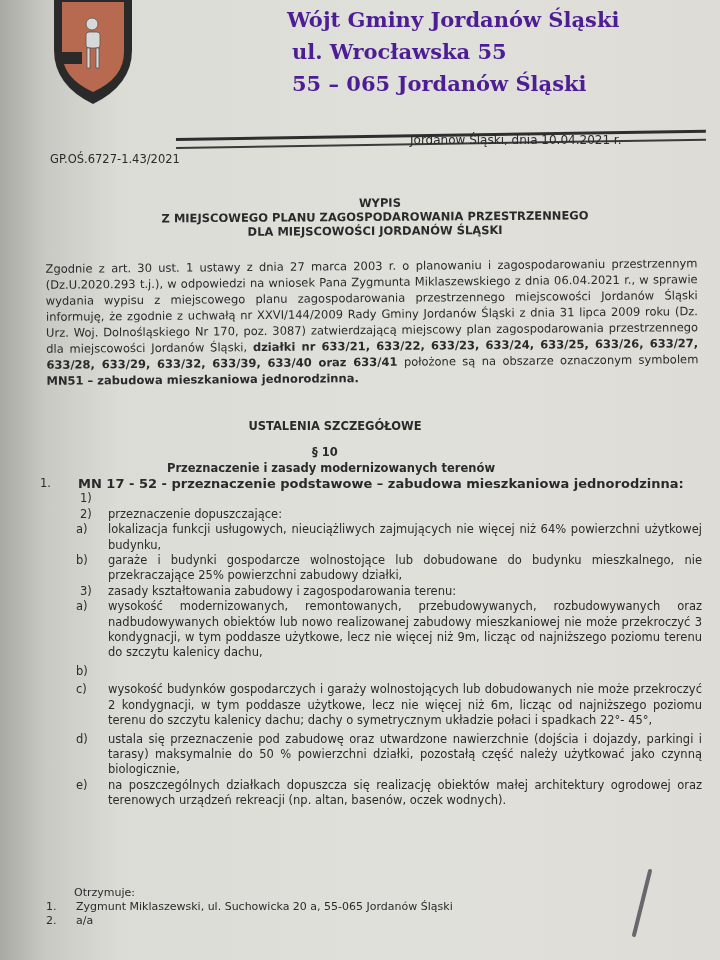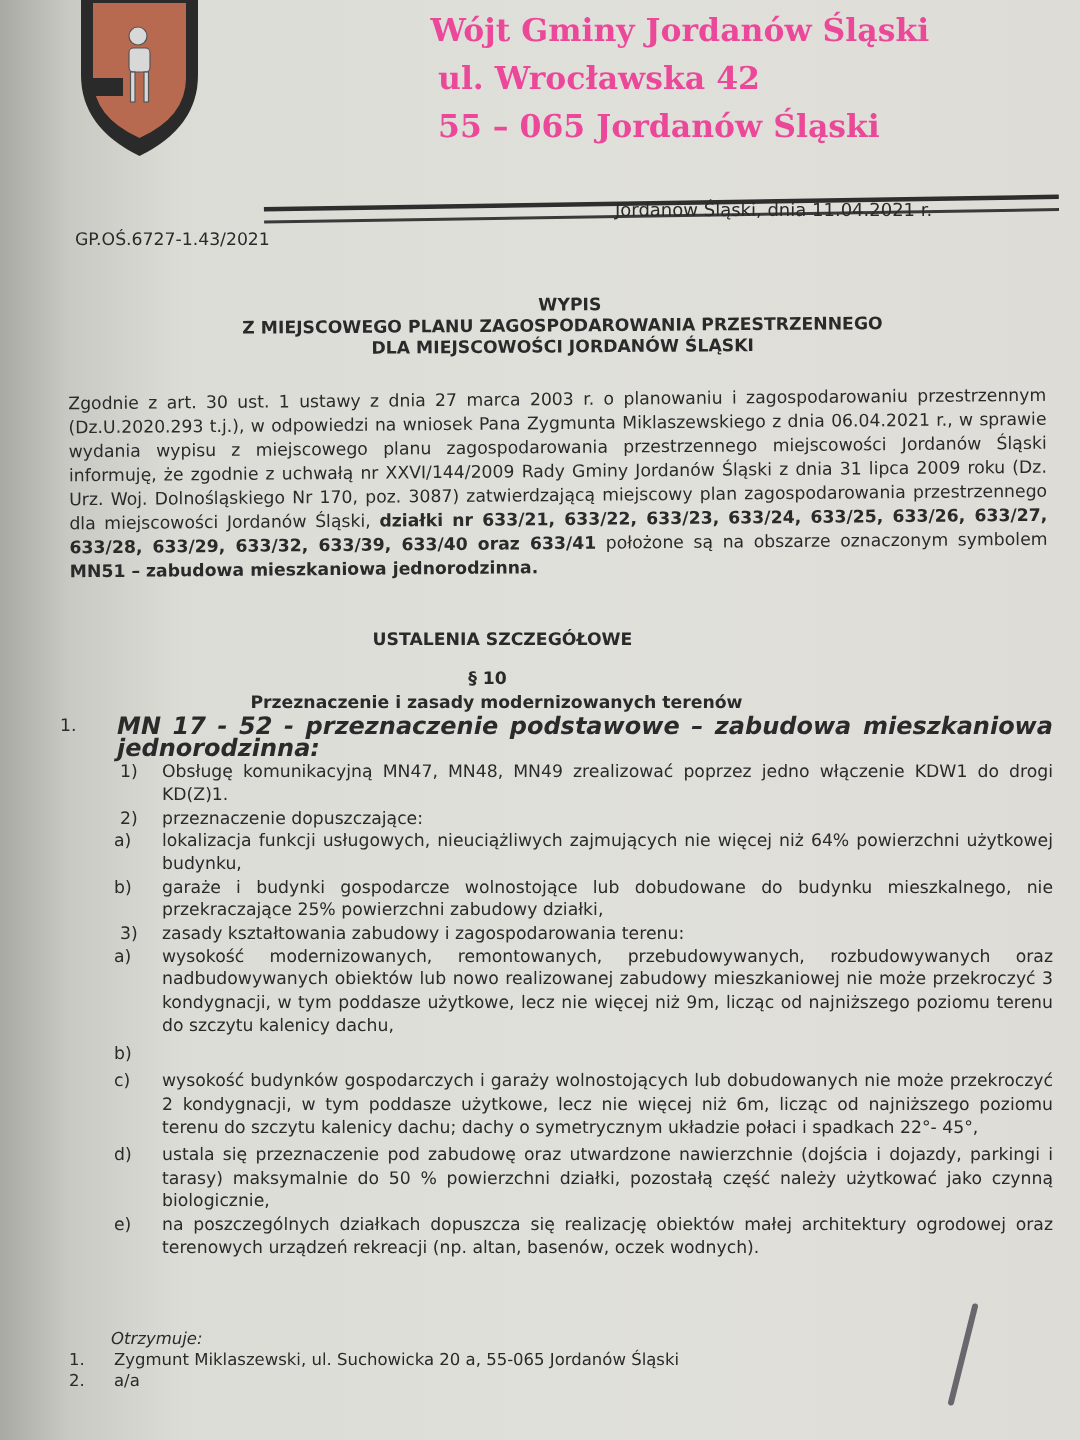--- a/index.html
+++ b/index.html
@@ -11,21 +11,21 @@
     }
     .page { position: absolute; left: 0; top: 0; width: 720px; height: 960px; }
 
     
     .crest {
       position: absolute; left: 52px; top: -10px; width: 82px; height: 116px;
     }
     .letterhead {
       position: absolute; left: 287px; top: 4px;
       font-family: "DejaVu Serif", serif; font-weight: bold;
-      color: #ec4899; font-size: 21px; line-height: 32px;
+      color: #4c1d95; font-size: 21px; line-height: 32px;
     }
     .letterhead div:nth-child(2), .letterhead div:nth-child(3) { padding-left: 5px; }
     .rule {
       position: absolute; left: 176px; top: 138px; width: 530px; height: 6px;
       border-top: 3px solid #2e2e2e; border-bottom: 2px solid #3a3a3a;
       transform: rotate(-0.9deg); transform-origin: left center;
     }
     .place-date { position: absolute; left: 410px; top: 133px; font-size: 12px; }
     .ref-number { position: absolute; left: 50px; top: 152px; font-size: 11.5px; }
 
@@ -53,31 +53,31 @@
     .sh3 { top: 461px; padding-left: 22px; box-sizing: border-box; }
 
     .content {
       position: absolute; left: 40px; top: 476px; width: 662px;
       font-size: 11.5px; line-height: 15.4px;
     }
     .row { display: flex; }
     .num { flex: 0 0 auto; }
     .txt { flex: 1; text-align: justify; }
     .l1 .num { width: 38px; }
-    .l1 .txt { font-weight: bold; font-size: 16px; font-style: italic; }
+    .l1 .txt { font-weight: bold; font-size: 13px; }
     .l2 { padding-left: 40px; }
     .l2 .num { width: 28px; }
     .l3 { padding-left: 36px; }
     .l3 .num { width: 32px; }
     .gap { margin-top: 3px; }
 
     .recipients {
       position: absolute; left: 46px; top: 886px; font-size: 11px; line-height: 14px;
     }
-    .recipients .lbl { padding-left: 28px; font-style: italic; }
+    .recipients .lbl { padding-left: 28px; }
     .recipients .row .num { width: 30px; }
 
     .stamp {
       position: absolute; left: 590px; top: 870px; width: 110px; height: 70px;
       color: rgba(150,90,90,0.35); font-family: "DejaVu Serif", serif; font-size: 9px;
     }
     .signature {
       position: absolute; left: 640px; top: 868px; width: 4px; height: 70px;
       background: #4a4a52; transform: rotate(14deg); border-radius: 2px; opacity: 0.8;
     }
@@ -94,27 +94,27 @@
     <g fill="#d8d8d8" stroke="#555" stroke-width="0.8">
       <ellipse cx="40" cy="34" rx="6" ry="6"></ellipse>
       <rect x="34" y="42" width="14" height="16" rx="3"></rect>
       <rect x="35" y="58" width="3" height="20"></rect>
       <rect x="44" y="58" width="3" height="20"></rect>
     </g>
   </svg>
 
   <div class="letterhead">
     <div>Wójt Gminy Jordanów Śląski</div>
-    <div>ul. Wrocławska 42</div>
+    <div>ul. Wrocławska 55</div>
     <div>55 – 065 Jordanów Śląski</div>
   </div>
 
   <div class="rule"></div>
 
-  <div class="place-date">Jordanów Śląski, dnia 11.04.2021 r.</div>
+  <div class="place-date">Jordanów Śląski, dnia 10.04.2021 r.</div>
   <div class="ref-number">GP.OŚ.6727-1.43/2021</div>
 
   <div class="title-block">
     <div class="t1">WYPIS</div>
     <div class="t2">Z MIEJSCOWEGO PLANU ZAGOSPODAROWANIA PRZESTRZENNEGO</div>
     <div class="t2">DLA MIEJSCOWOŚCI JORDANÓW ŚLĄSKI</div>
   </div>
 
   <div class="intro">
     <span>Zgodnie z art. 30 ust. 1 ustawy z dnia 27 marca 2003 r. o planowaniu i zagospodarowaniu przestrzennym (Dz.U.2020.293 t.j.), w odpowiedzi na wniosek Pana Zygmunta Miklaszewskiego z dnia 06.04.2021 r., w sprawie wydania wypisu z miejscowego planu zagospodarowania przestrzennego miejscowości Jordanów Śląski informuję, że zgodnie z uchwałą nr XXVI/144/2009 Rady Gminy Jordanów Śląski z dnia 31 lipca 2009 roku (Dz. Urz. Woj. Dolnośląskiego Nr 170, poz. 3087) zatwierdzającą miejscowy plan zagospodarowania przestrzennego dla miejscowości Jordanów Śląski, </span><b>działki nr 633/21, 633/22, 633/23, 633/24, 633/25, 633/26, 633/27, 633/28, 633/29, 633/32, 633/39, 633/40 oraz 633/41</b><span> położone są na obszarze oznaczonym symbolem </span><b>MN51 – zabudowa mieszkaniowa jednorodzinna.</b>
@@ -124,21 +124,20 @@
   <div class="section-head sh2">§ 10</div>
   <div class="section-head sh3">Przeznaczenie i zasady modernizowanych terenów</div>
 
   <div class="content">
     <div class="row l1">
       <span class="num">1.</span>
       <span class="txt">MN 17 - 52 -  przeznaczenie podstawowe – zabudowa mieszkaniowa jednorodzinna:</span>
     </div>
     <div class="row l2">
       <span class="num">1)</span>
-      <span class="txt">Obsługę komunikacyjną MN47, MN48, MN49 zrealizować poprzez jedno włączenie KDW1 do drogi KD(Z)1.</span>
     </div>
     <div class="row l2">
       <span class="num">2)</span>
       <span class="txt">przeznaczenie dopuszczające:</span>
     </div>
     <div class="row l3">
       <span class="num">a)</span>
       <span class="txt">lokalizacja funkcji usługowych, nieuciążliwych zajmujących nie więcej niż 64% powierzchni użytkowej budynku,</span>
     </div>
     <div class="row l3">

